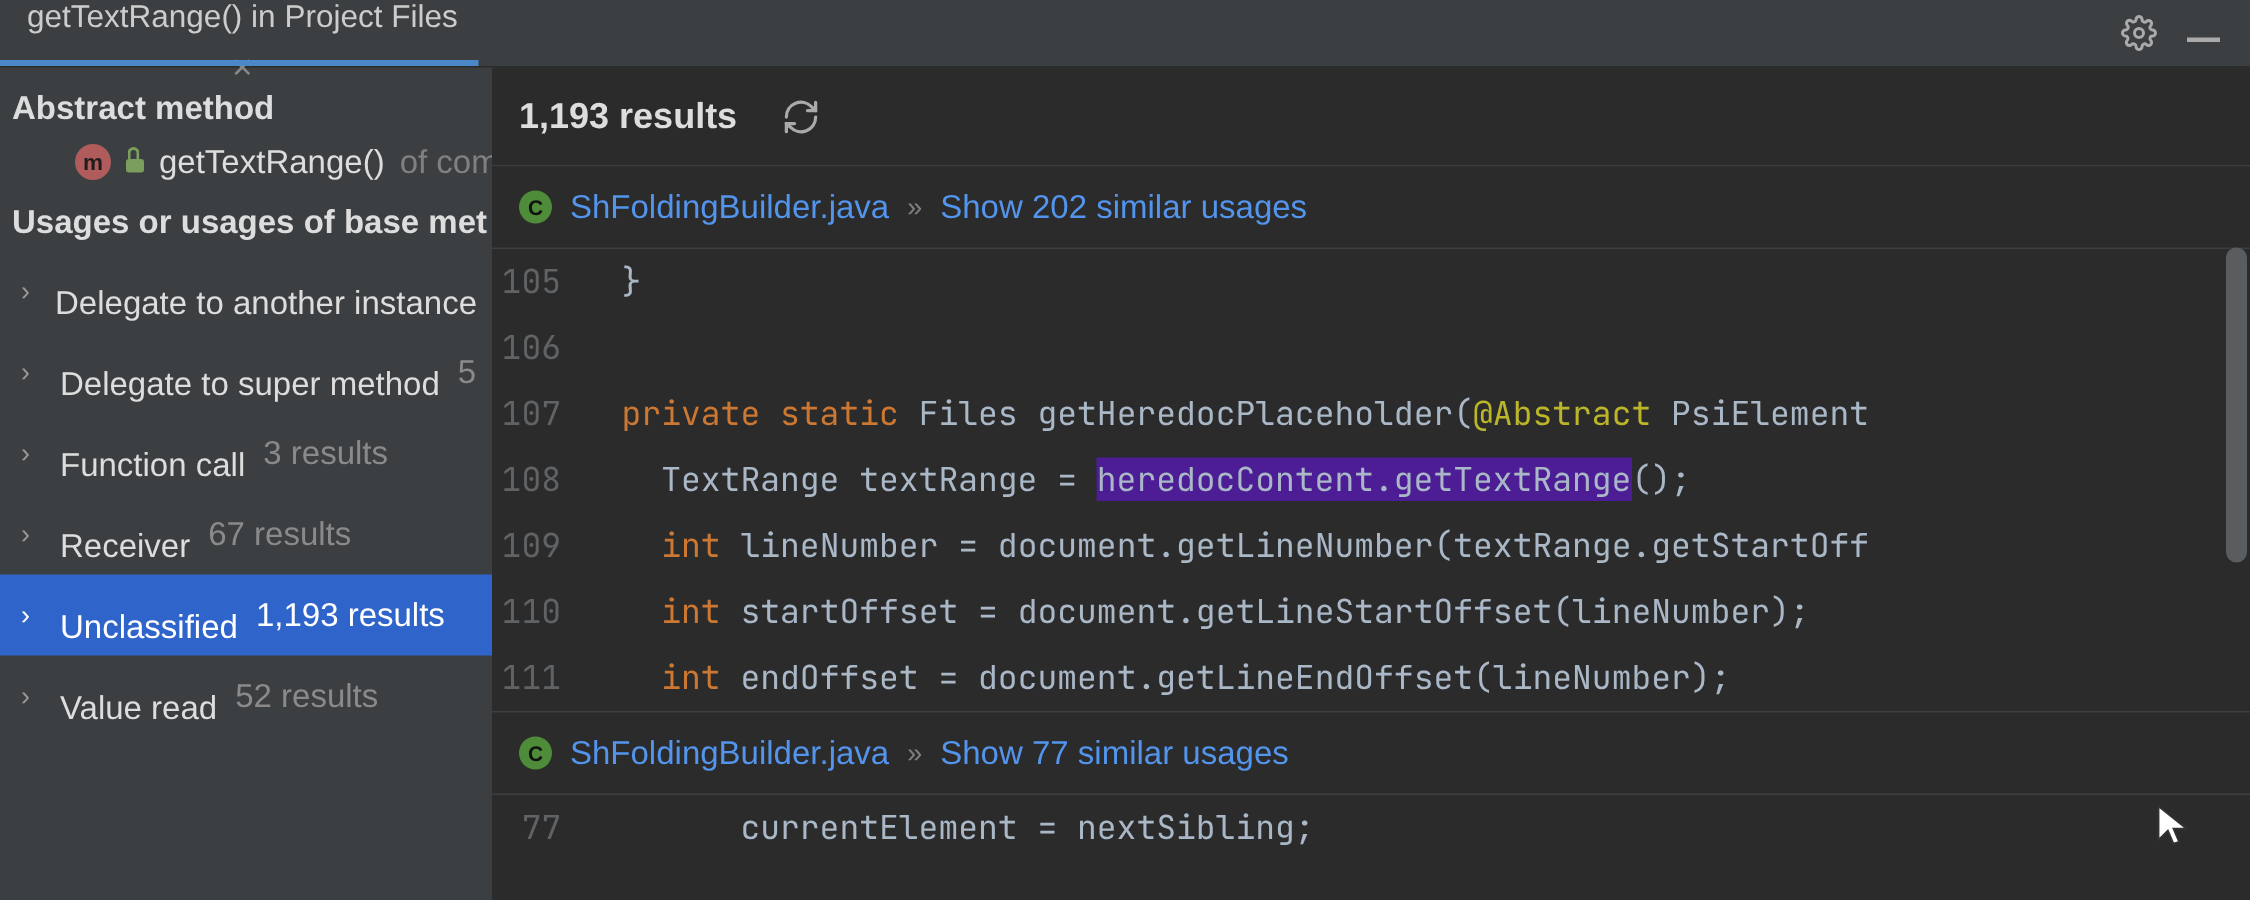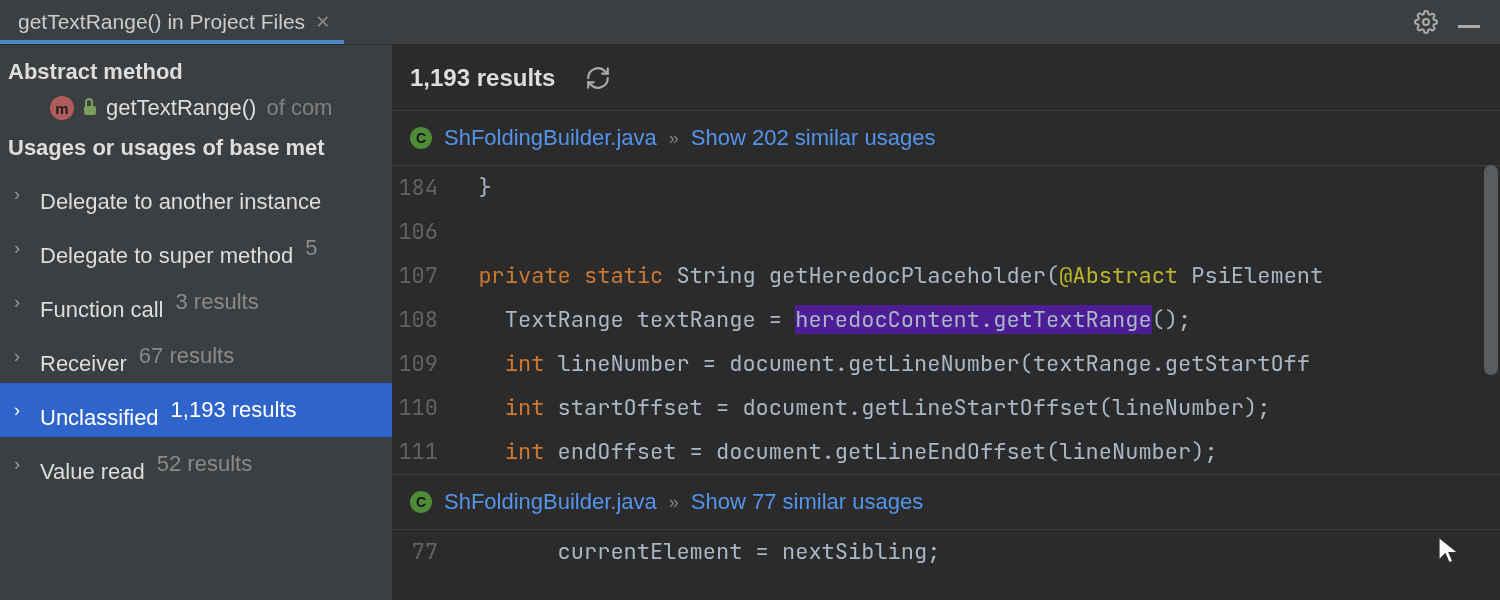--- a/index.html
+++ b/index.html
@@ -23,20 +23,21 @@
   }
   .tab {
     height: 100%;
     padding: 0 14px 0 18px;
     display: flex;
     align-items: center;
     gap: 10px;
     position: relative;
     font-size: 21px;
     color: #cccccc;
+    flex-direction: column;
   }
   .tab .underline {
     position: absolute;
     left: 0; right: 0; bottom: 0;
     height: 4px;
     background: #4a88c7;
   }
   .close-x {
     color: #888;
     font-size: 18px;
@@ -52,21 +53,21 @@
   }
   .gear-ico svg { width: 24px; height: 24px; display:block;}
   .minimize-ico {
     width: 22px; height: 3px; background: #aaaaaa; position: relative; top: 4px;
   }
   .main {
     display: flex;
     height: calc(100% - 45px);
   }
   .sidebar {
-    width: 392px;
+    width: 328px;
     flex-shrink: 0;
     background: #3c3f41;
     overflow: hidden;
     padding-top: 8px;
   }
   .side-section {
     font-size: 22px;
     font-weight: 700;
     color: #dddddd;
     padding: 6px 10px 6px 8px;
@@ -283,30 +284,30 @@
     </div>
     <div id="groups">
         <div class="group-head">
           <span class="c-badge">C</span>
           <span class="file-link">ShFoldingBuilder.java</span>
           <span class="chevchev">»</span>
           <span class="similar-link">Show 202 similar usages</span>
         </div>
         <div class="code-block">
           <div class="code-line">
-            <span class="ln">184</span>
+            <span class="ln">105</span>
             <span class="code"><span>  }</span></span>
           </div>
           <div class="code-line">
             <span class="ln">106</span>
             <span class="code"><span></span></span>
           </div>
           <div class="code-line">
             <span class="ln">107</span>
-            <span class="code"><span>  </span><span class="kw">private static</span><span> String getHeredocPlaceholder(</span><span class="ann">@Abstract</span><span> PsiElement</span></span>
+            <span class="code"><span>  </span><span class="kw">private static</span><span> Files getHeredocPlaceholder(</span><span class="ann">@Abstract</span><span> PsiElement</span></span>
           </div>
           <div class="code-line">
             <span class="ln">108</span>
             <span class="code"><span>    TextRange textRange = </span><span class="hl">heredocContent.getTextRange</span><span>();</span></span>
           </div>
           <div class="code-line">
             <span class="ln">109</span>
             <span class="code"><span>    </span><span class="kw">int</span><span> lineNumber = document.getLineNumber(textRange.getStartOff</span></span>
           </div>
           <div class="code-line">

